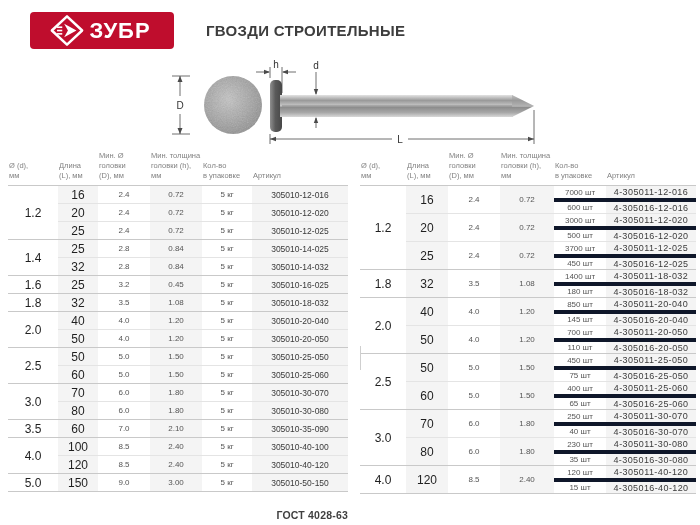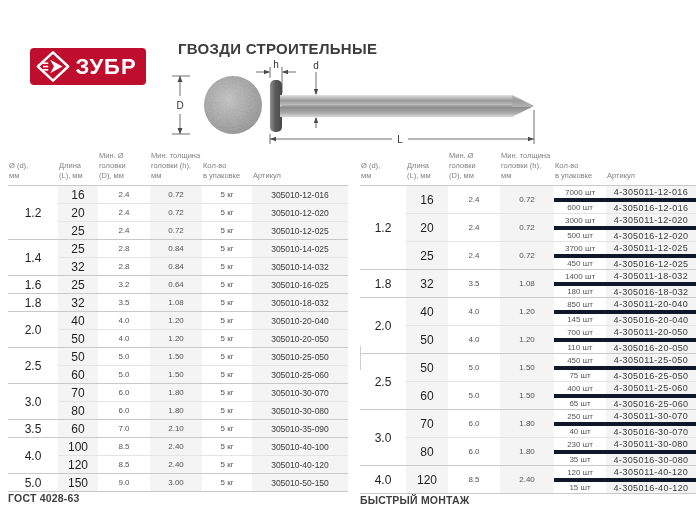--- a/index.html
+++ b/index.html
@@ -2,22 +2,22 @@
 <html><head>
 <meta charset="utf-8">
 <style>
   * { margin:0; padding:0; box-sizing:border-box; }
   html,body { background:#ffffff; }
   body { font-family:"Liberation Sans", sans-serif; }
   #page { position:relative; width:700px; height:525px; background:#fff; overflow:hidden; }
 
   
   .hdr { position:absolute; left:30px; top:12px; display:flex; align-items:center; }
-  .logo { width:116px; height:37px; background:#bf0d2d; border-radius:4px;
-          display:flex; align-items:center; justify-content:center; gap:4px;margin-top:36px; }
+  .logo { width:144px; height:37px; background:#bf0d2d; border-radius:4px;
+          display:flex; align-items:center; justify-content:center; gap:4px; }
   .logo-text { color:#fff; font-weight:800; font-size:22px; letter-spacing:1px; line-height:1; padding-right:4px; }
   .page-title { margin-left:32px; font-size:15px; font-weight:700; color:#3d3d3d; letter-spacing:.3px; }
 
   
   .diagram { position:absolute; left:160px; top:60px; }
 
   
   .tables { position:absolute; left:0; top:148px; width:700px; }
   .table-wrap { position:absolute; top:0; }
   .table-wrap.left  { left:8px;   width:340px; }
@@ -40,21 +40,21 @@
 
   td.bold { font-weight:400; font-size:12px; color:#1f1f1f; }
   td.val  { font-size:8px; color:#555; }
   td.art  { font-size:8.5px; color:#3a3a3a; }
   .t-right td.art { font-size:9px; letter-spacing:.4px; }
 
   tr.inner  td { border-top:1px solid #e4e4e4; }
   tr.lenrow td { border-top:1px solid #e4e4e4; }
   tr.subrow td { border-top:4px solid #0f172a; }
 
-  .footer-label { margin-top:0; text-align:left; font-size:10.5px; font-weight:700;
+  .footer-label { margin-top:17px; text-align:right; font-size:10.5px; font-weight:700;
                   color:#3f3f3f; letter-spacing:.2px; }
   .v-divider { position:absolute; left:360px; top:346px; width:1px; height:24px; background:#cfcfcf; }
 </style>
 </head>
 <body>
 
 <div id="page">
 
   <div class="hdr">
     <div class="logo">
@@ -230,21 +230,21 @@
               <td class="c3 val">0.84</td>
               <td class="c4 val">5 кг</td>
               <td class="c5 art">305010-14-032</td>
             </tr>
           </tbody>
           <tbody>
             <tr>
               <td class="c0 bold">1.6</td>
               <td class="c1 bold">25</td>
               <td class="c2 val">3.2</td>
-              <td class="c3 val">0.64</td>
+              <td class="c3 val">0.45</td>
               <td class="c4 val">5 кг</td>
               <td class="c5 art">305010-16-025</td>
             </tr>
           </tbody>
           <tbody>
             <tr>
               <td class="c0 bold">1.8</td>
               <td class="c1 bold">32</td>
               <td class="c2 val">3.5</td>
               <td class="c3 val">1.08</td>
@@ -515,19 +515,18 @@
               <td class="c3 val" rowspan="2">2.40</td>
               <td class="c4 val">120 шт</td>
               <td class="c5 art">4-305011-40-120</td>
             </tr>
             <tr class="subrow">
               <td class="c4 val">15 шт</td>
               <td class="c5 art">4-305016-40-120</td>
             </tr>
           </tbody>
         </table>
-      <div class="footer-label">БЫСТРЫЙ МОНТАЖ</div>
     </div>
 
   </div>
 
   <div class="v-divider"></div>
 </div>
 
 </body></html>

